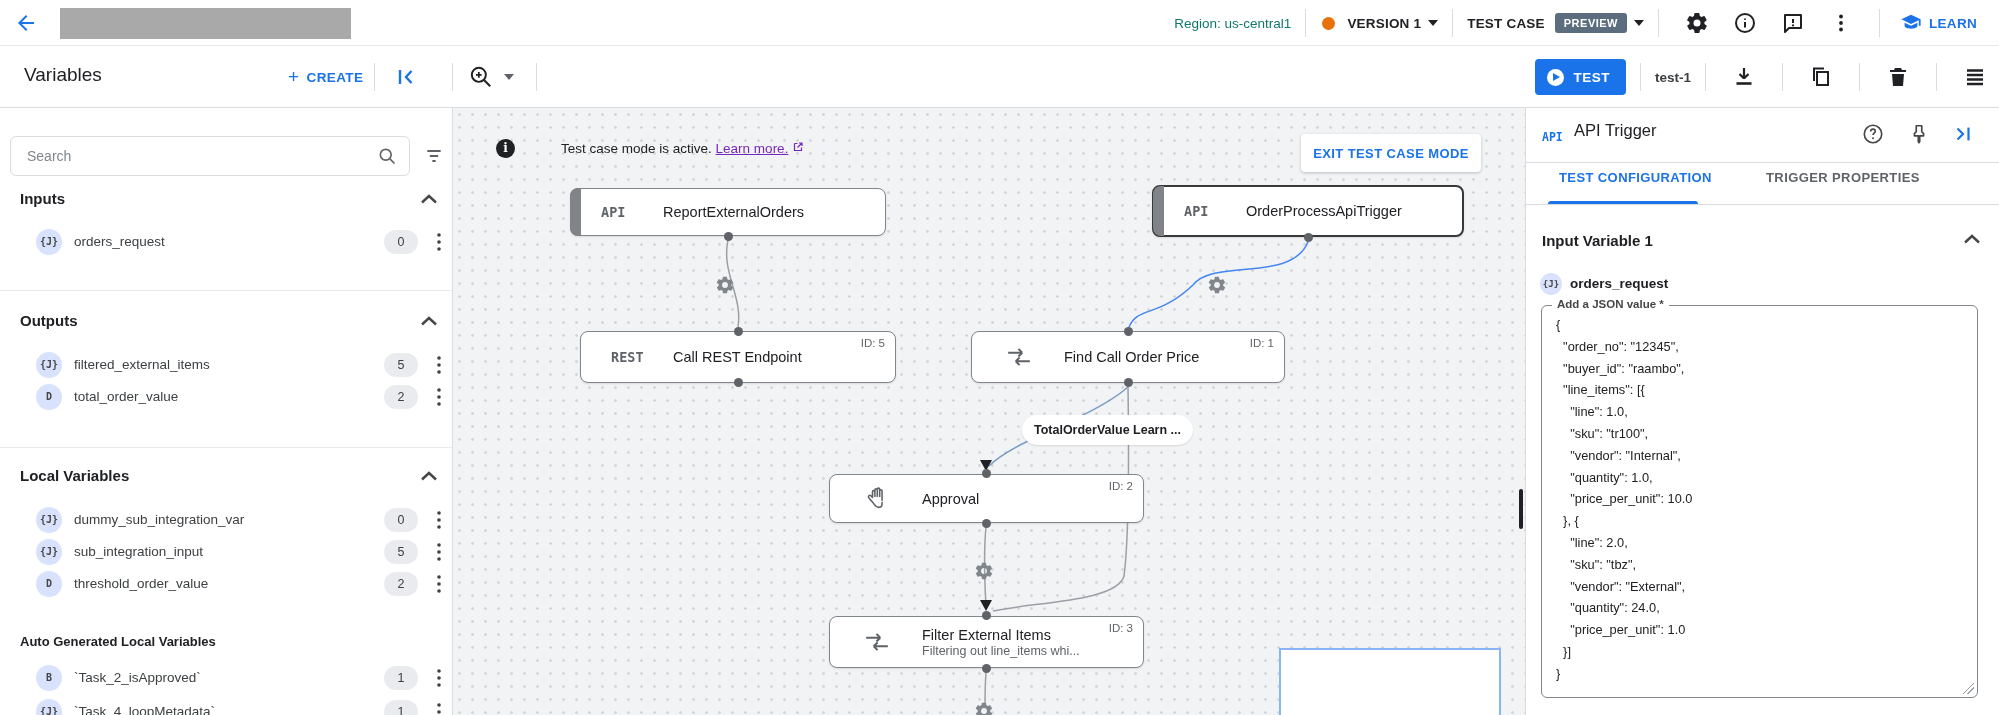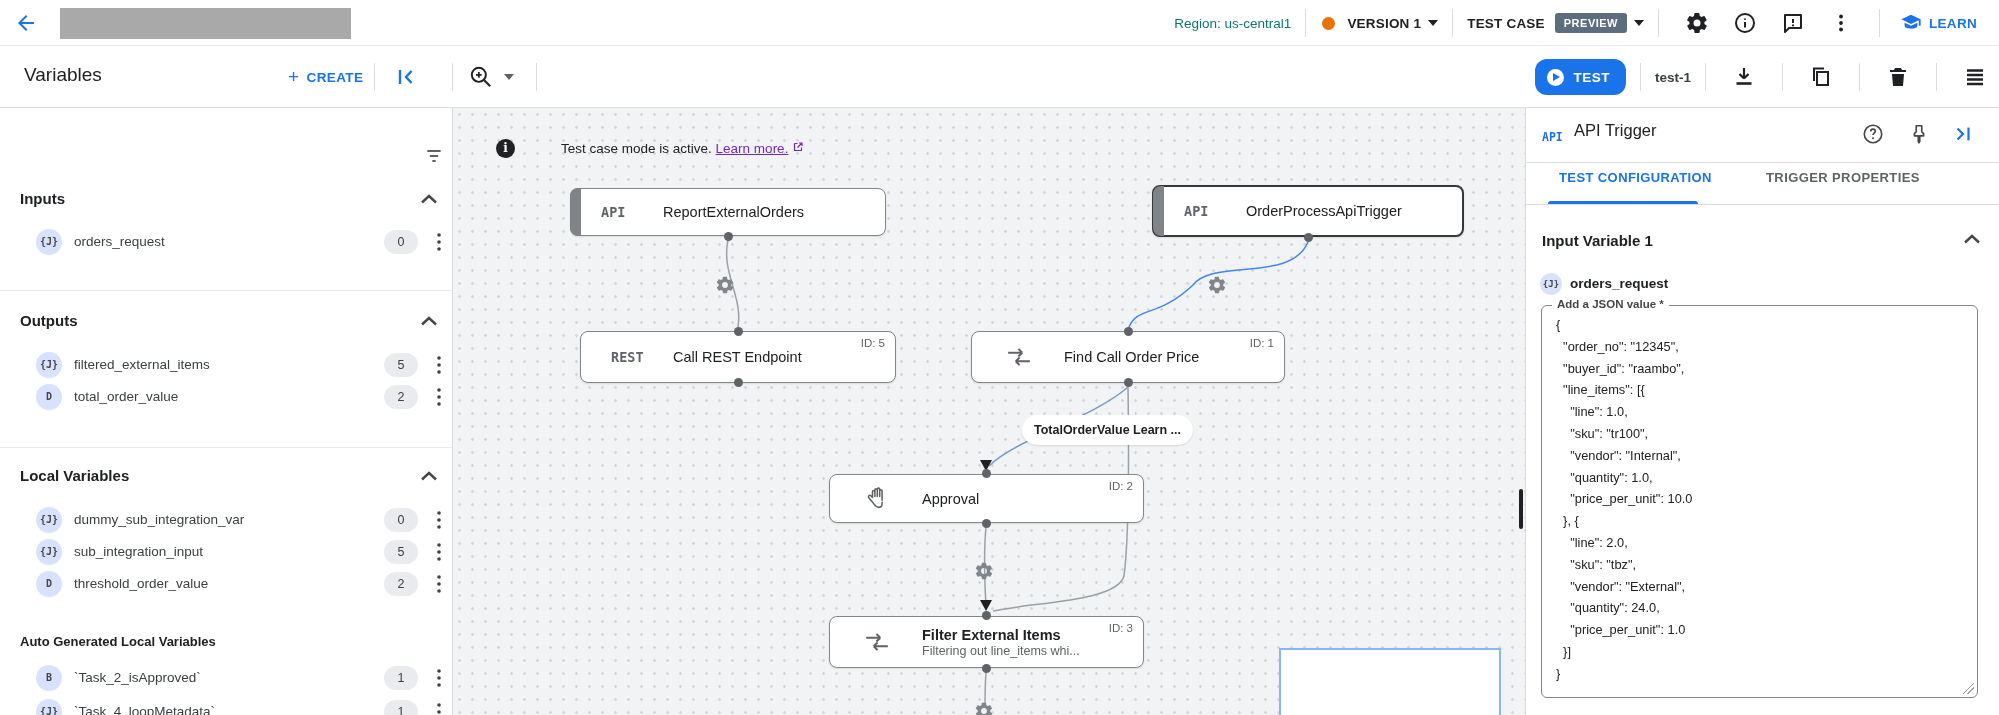--- a/index.html
+++ b/index.html
@@ -28,21 +28,21 @@
   
   #toolbar { left:0; top:46px; width:1999px; height:62px; background:#fff; border-bottom:1px solid #dadce0; }
   #page-title { left:24px; top:18px; font-size:19px; color:#202124; }
   #create-button { left:288px; top:20px; display:flex; align-items:center; color:#1a73e8; font-weight:bold; font-size:13.5px; letter-spacing:.4px; cursor:pointer; }
   #create-button .plus { font-size:19px; font-weight:normal; margin-right:7px; }
   .tdiv { position:absolute; top:17px; width:1px; height:28px; background:#dadce0; }
   #collapse-left-icon { left:394px; top:19px; cursor:pointer; }
   #zoom-menu { left:468px; top:18px; display:flex; align-items:center; cursor:pointer; }
   #zoom-menu .caret { border-top-color:#5f6368; margin-left:10px; }
   #toolbar .right { position:absolute; right:0; top:0; height:62px; display:flex; align-items:center; }
-  #test-button { background:#1a73e8; color:#fff; border:none; border-radius:12px; height:36px; padding:0 16px 0 12px;
+  #test-button { background:#1a73e8; color:#fff; border:none; border-radius:4px; height:36px; padding:0 16px 0 12px;
     font-size:13.5px; font-weight:bold; letter-spacing:.5px; display:flex; align-items:center; cursor:pointer; font-family:inherit; }
   #test-button .play { width:17px; height:17px; border-radius:50%; background:#fff; margin-right:9px; position:relative; }
   #test-button .play::after { content:""; position:absolute; left:6px; top:4px; border-left:7px solid #1a73e8; border-top:4.5px solid transparent; border-bottom:4.5px solid transparent; }
   #test-name { font-size:13.5px; font-weight:bold; color:#3c4043; }
 
   
   #sidebar { left:0; top:108px; width:453px; height:607px; background:#fff; border-right:1px solid #dadce0; overflow:hidden; }
   #search-box { left:10px; top:28px; width:400px; height:40px; border:1px solid #dadce0; border-radius:6px; background:#fff; display:flex; align-items:center; }
   #search-box input { border:none; outline:none; flex:1; margin-left:16px; font-size:14px; font-family:inherit; color:#202124; }
   #search-box input::placeholder { color:#80868b; }
@@ -70,21 +70,21 @@
   #exit-button { left:848px; top:26px; width:180px; height:38px; background:#fff; border:none; border-radius:4px; color:#1a73e8;
     font-size:13px; font-weight:bold; letter-spacing:.4px; box-shadow:0 1px 3px rgba(60,64,67,.3); cursor:pointer; font-family:inherit; }
   .node { position:absolute; background:#fff; border:1px solid #80868b; border-radius:8px; box-shadow:0 1px 2px rgba(0,0,0,.10);
     display:flex; align-items:center; cursor:pointer; }
   .node.trigger::before { content:""; position:absolute; left:-1px; top:-1px; bottom:-1px; width:11px; background:#808489; border-radius:8px 0 0 8px; }
   .node.selected { border:2px solid #37393b; }
   .node .nbadge { font-family:"DejaVu Sans Mono",monospace; font-weight:bold; color:#5f6368; font-size:13.5px; margin:0 0 0 30px; width:62px; }
   .node .ntitle { font-size:14.5px; color:#202124; }
   .node .nid { position:absolute; top:5px; right:10px; font-size:11.5px; color:#5f6368; }
   .node .nicon { margin:0 22px 0 24px; width:46px; display:flex; justify-content:center; }
-  .node .stack .ntitle { font-weight:bold; }
+  .node .stack .ntitle { font-weight:normal; }
   .node .nsub { font-size:12.5px; color:#5f6368; margin-top:1px; }
   .cdot { position:absolute; width:9px; height:9px; border-radius:50%; background:#5f6368; }
   .edge-gear { position:absolute; width:20px; height:20px; }
   #edge-label { left:569px; top:307px; width:171px; height:30px; background:#fff; border-radius:15px; box-shadow:0 1px 2px rgba(0,0,0,.12);
     font-size:12.5px; font-weight:bold; color:#202124; text-align:center; line-height:30px; }
   #selection-box { left:826px; top:540px; width:222px; height:90px; background:#fff; border:2px solid #89b4f8; }
   #canvas-scroll-mark { left:1066px; top:381px; width:4px; height:40px; background:#202124; border-radius:2px; }
 
   
   #panel { left:1525px; top:108px; width:474px; height:607px; background:#fff; border-left:1px solid #dadce0; overflow:hidden; }
@@ -200,20 +200,27 @@
           <path fill="#202124" d="M9 3h6l1 2h4v2H4V5h4l1-2zM6 9h12l-1 12H7L6 9z"></path>
         </svg>
       <div class="vdiv"></div>
       <svg class="tb-icon" viewBox="0 0 24 24">
           <path d="M4 5.5h16M4 10h16M4 14.5h16M4 19h16" stroke="#202124" stroke-width="2.4"></path>
         </svg>
     </div>
   </div>
 
   <div id="sidebar" class="abs">
+    <div id="search-box" class="abs">
+      <input placeholder="Search" style="">
+      <svg width="20" height="20" viewBox="0 0 24 24">
+          <circle cx="10.5" cy="10.5" r="6.5" fill="none" stroke="#5f6368" stroke-width="2"></circle>
+          <path d="M15.5 15.5 21 21" stroke="#5f6368" stroke-width="2"></path>
+        </svg>
+    </div>
     <svg id="filter-icon" class="abs" width="20" height="20" viewBox="0 0 24 24">
         <path d="M4 6h16M7 12h10M10 18h4" stroke="#5f6368" stroke-width="2.2"></path>
       </svg>
 
     <div class="sec-head" style="top:82px">Inputs</div>
     <svg class="chev-up" style="top:84px" width="18" height="14" viewBox="0 0 18 12">
         <path d="M2 9.5 9 3l7 6.5" fill="none" stroke="#444746" stroke-width="2.4"></path>
       </svg>
     <div class="var-row" style="top:119px">
       <span class="var-ic">{J}</span>
@@ -339,20 +346,21 @@
 
     <div id="banner-info" class="abs">i</div>
     <div id="banner-msg" class="abs">
       <span>Test case mode is active.</span>
       <span id="learn-more-link">Learn more.</span>
       <svg width="12" height="12" viewBox="0 0 24 24">
           <path d="M5 5h6M5 5v14h14v-6" fill="none" stroke="#7627bb" stroke-width="2.4"></path>
           <path d="M14 4h6v6M20 4 11 13" fill="none" stroke="#7627bb" stroke-width="2.4"></path>
         </svg>
     </div>
+    <button id="exit-button" class="abs">EXIT TEST CASE MODE</button>
 
     <div class="node trigger" style="left:117px;top:80px;width:316px;height:48px">
       <span class="nbadge">API</span>
       <span class="ntitle">ReportExternalOrders</span>
     </div>
     <div class="node trigger selected" style="left:699px;top:77px;width:312px;height:52px">
       <span class="nbadge">API</span>
       <span class="ntitle">OrderProcessApiTrigger</span>
     </div>
     <div class="node" style="left:127px;top:223px;width:316px;height:52px">

